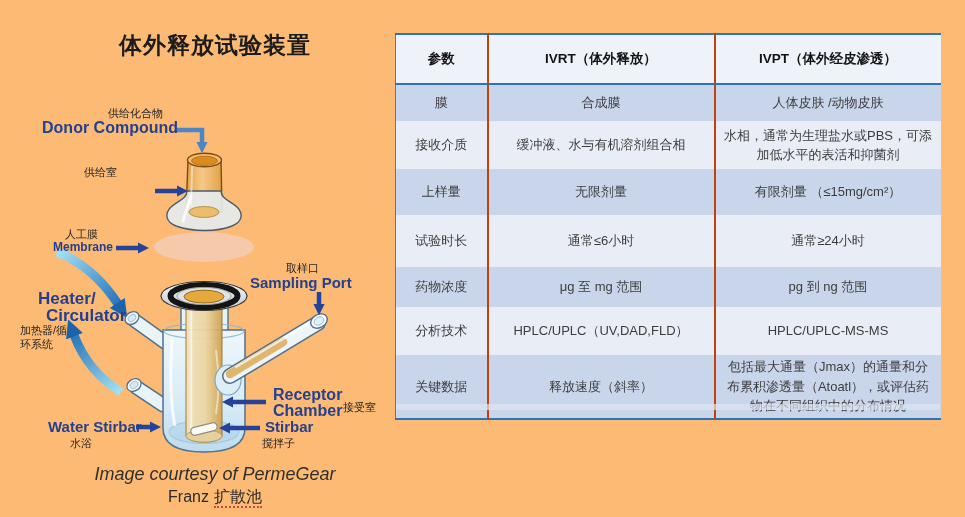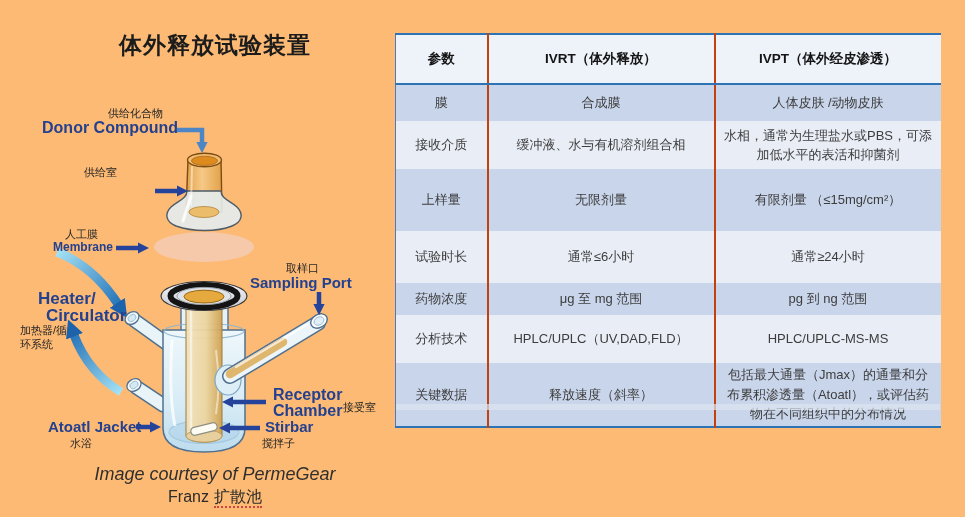--- a/index.html
+++ b/index.html
@@ -177,21 +177,21 @@
     <div class="lbl-zh" style="left:20px; top:323px;">加热器/循</div>
     <div class="lbl-zh" style="left:20px; top:337px;">环系统</div>
 
     <div class="lbl-zh" style="left:286px; top:261px;">取样口</div>
     <div class="lbl-en" style="left:250px; top:274px;">Sampling Port</div>
 
     <div class="lbl-en" style="left:273px; top:386px; font-size:16px;">Receptor</div>
     <div class="lbl-en" style="left:273px; top:402px; font-size:16px;">Chamber</div>
     <div class="lbl-zh" style="left:343px; top:400px;">接受室</div>
 
-    <div class="lbl-en" style="left:48px; top:418px;">Atoatl Jacket</div>
+    <div class="lbl-en" style="left:48px; top:418px;">Water Stirbar</div>
     <div class="lbl-zh" style="left:70px; top:436px;">水浴</div>
 
     <div class="lbl-en" style="left:265px; top:418px;">Stirbar</div>
     <div class="lbl-zh" style="left:262px; top:436px;">搅拌子</div>
 
     <div class="caption1">Image courtesy of PermeGear</div>
     <div class="caption2">
       <span class="franz">Franz</span><span class="squiggle">扩散池</span>
     </div>
   </div>
@@ -214,31 +214,31 @@
         <tr class="dark" style="height:37px">
           <td>膜</td>
           <td>合成膜</td>
           <td>人体皮肤 /动物皮肤</td>
         </tr>
         <tr class="light" style="height:48px">
           <td>接收介质</td>
           <td>缓冲液、水与有机溶剂组合相</td>
           <td>水相，通常为生理盐水或PBS，可添加低水平的表活和抑菌剂</td>
         </tr>
-        <tr class="dark" style="height:62px">
+        <tr class="dark" style="height:46px">
           <td>上样量</td>
           <td>无限剂量</td>
           <td>有限剂量 （≤15mg/cm²）</td>
         </tr>
         <tr class="light" style="height:52px">
           <td>试验时长</td>
           <td>通常≤6小时</td>
           <td>通常≥24小时</td>
         </tr>
-        <tr class="dark" style="height:32px">
+        <tr class="dark" style="height:40px">
           <td>药物浓度</td>
           <td>μg 至 mg 范围</td>
           <td>pg 到 ng 范围</td>
         </tr>
         <tr class="light" style="height:48px">
           <td>分析技术</td>
           <td>HPLC/UPLC（UV,DAD,FLD）</td>
           <td>HPLC/UPLC-MS-MS</td>
         </tr>
         <tr class="dark" style="height:62px">

